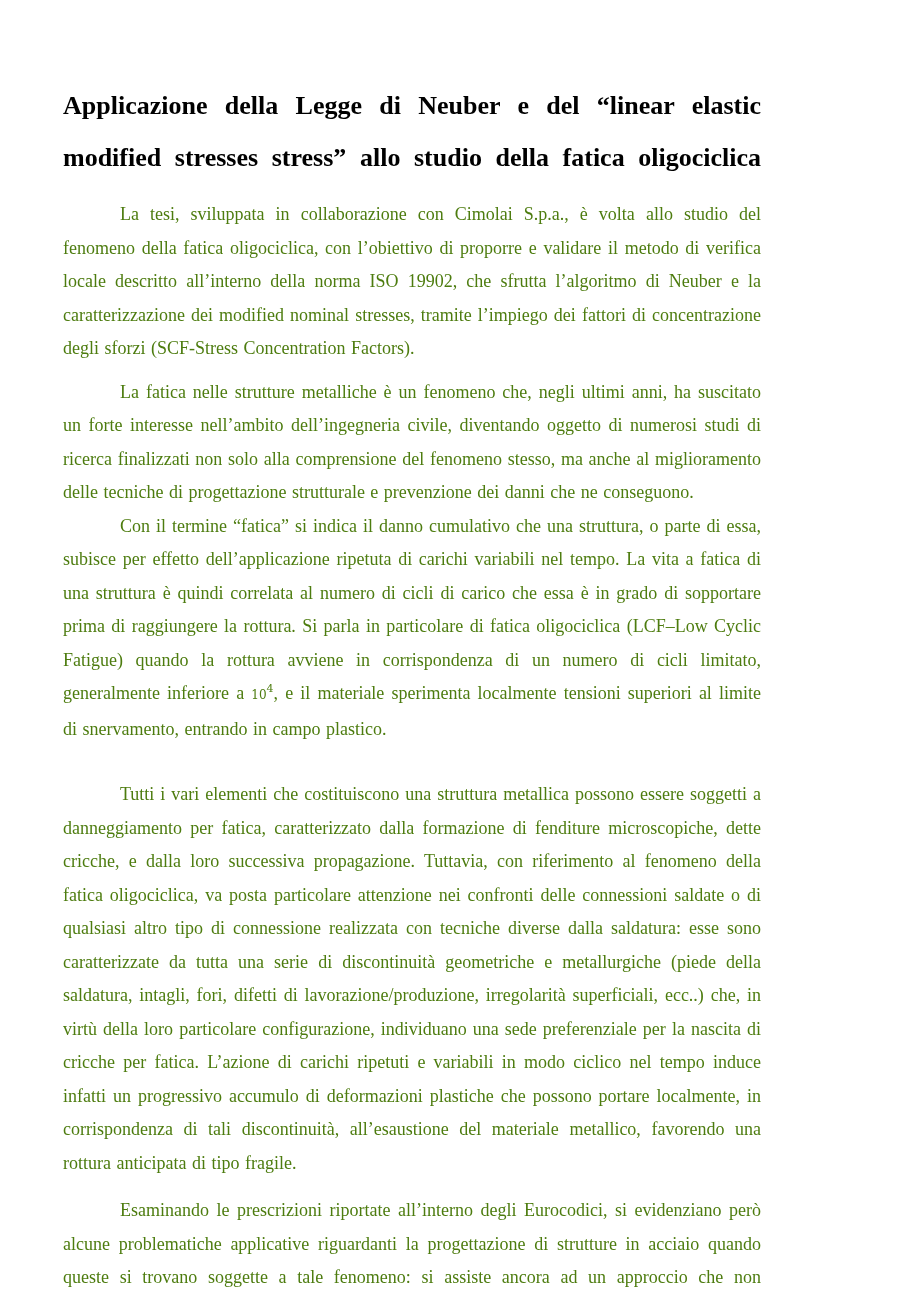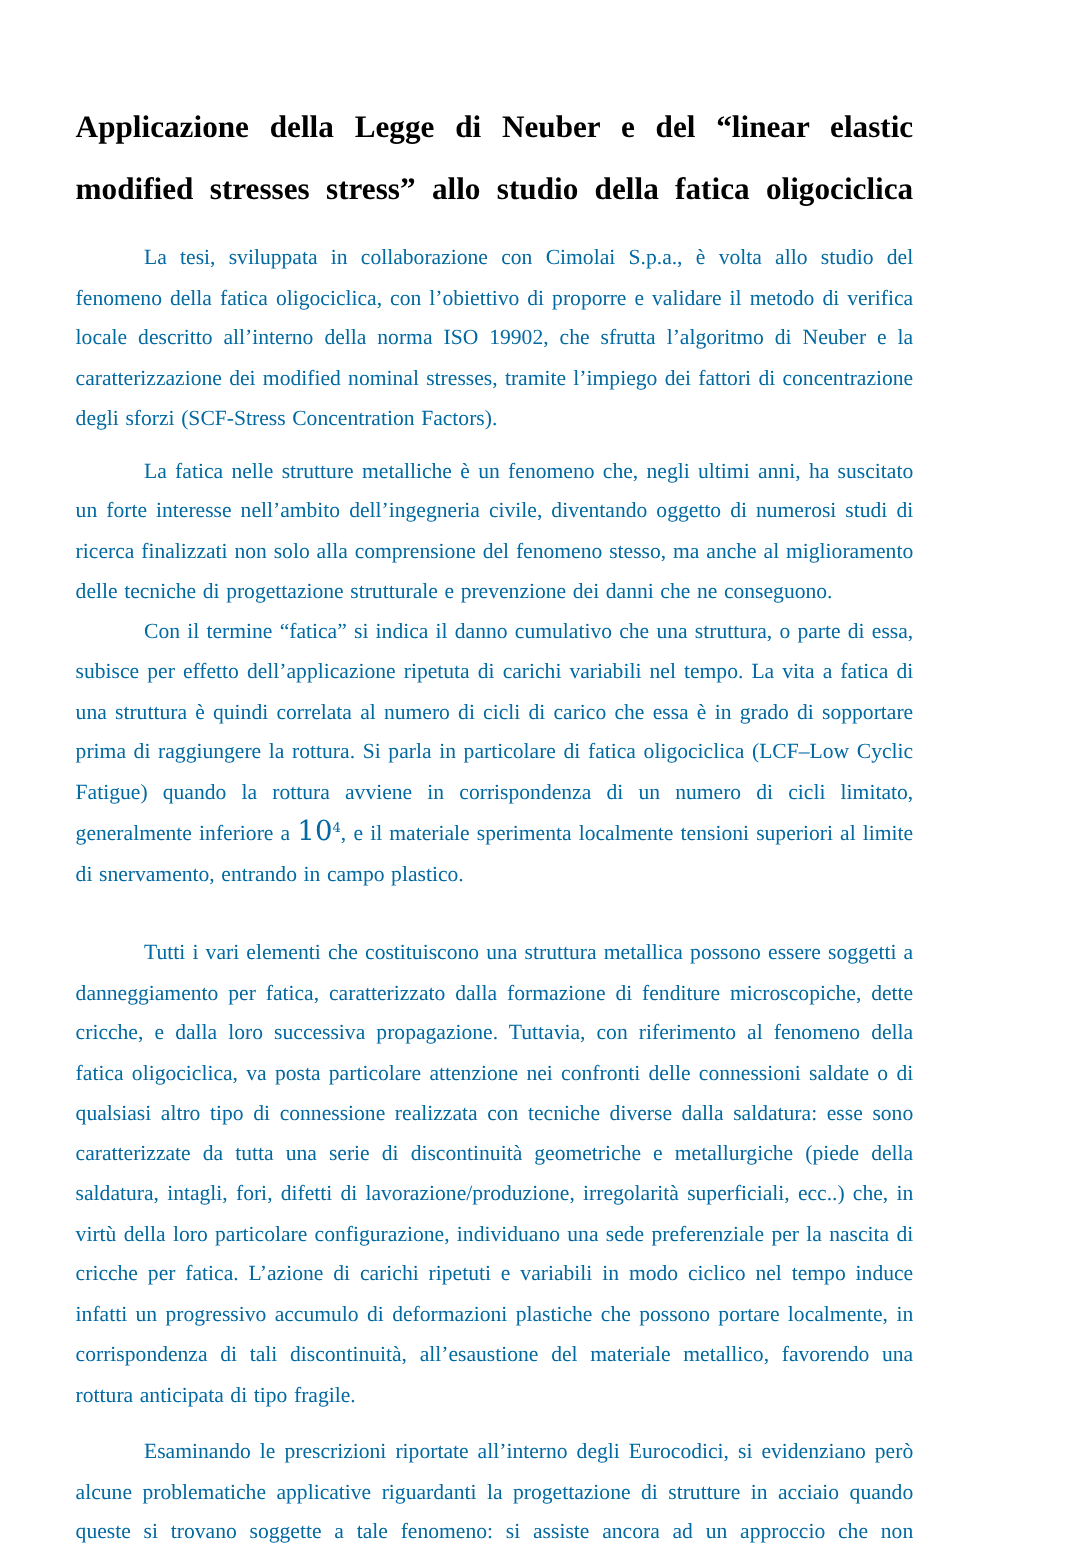--- a/index.html
+++ b/index.html
@@ -29,29 +29,29 @@
     text-align: justify;
     text-align-last: justify;
     white-space: normal;
   }
   .body-par {
     font-size: 18px;
     line-height: 33.5px;
     text-align: justify;
     text-indent: 57px;
     word-spacing: 1px;
-    color: #0369a1;
+    color: #4d7c0f;
   }
   .after-gap-sm  { margin-bottom: 10px; }
   .after-gap-md  { margin-bottom: 12px; }
   .after-gap-lg  { margin-bottom: 14px; margin-top: 32px; }
   .justify-last  { text-align-last: justify; }
   .math-base {
     font-family: "DejaVu Serif", serif;
-    font-size: 23px;
+    font-size: 12px;
   }
   sup.math-exp {
     font-family: "DejaVu Serif", serif;
     font-size: 11px;
     line-height: 0;
     vertical-align: super;
   }
 </style>
 </head>
 <body>

